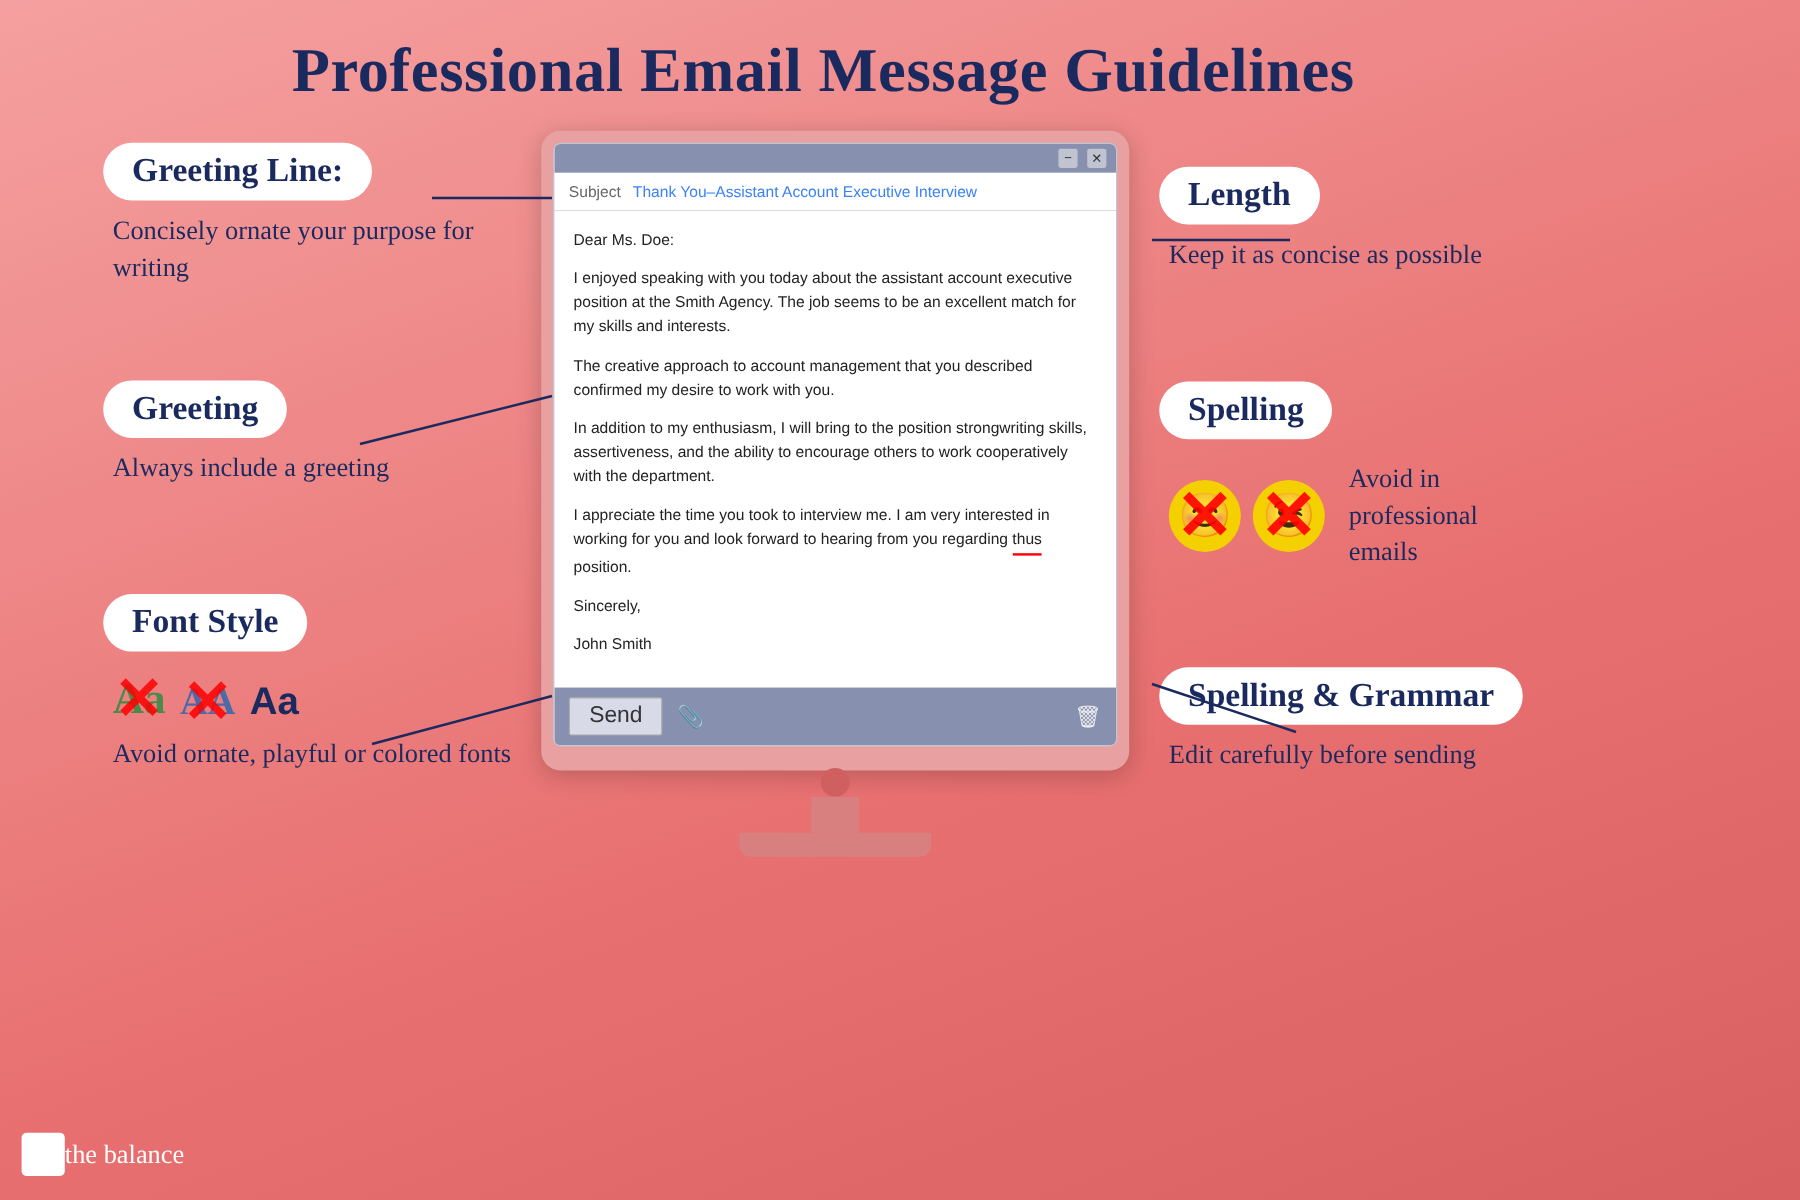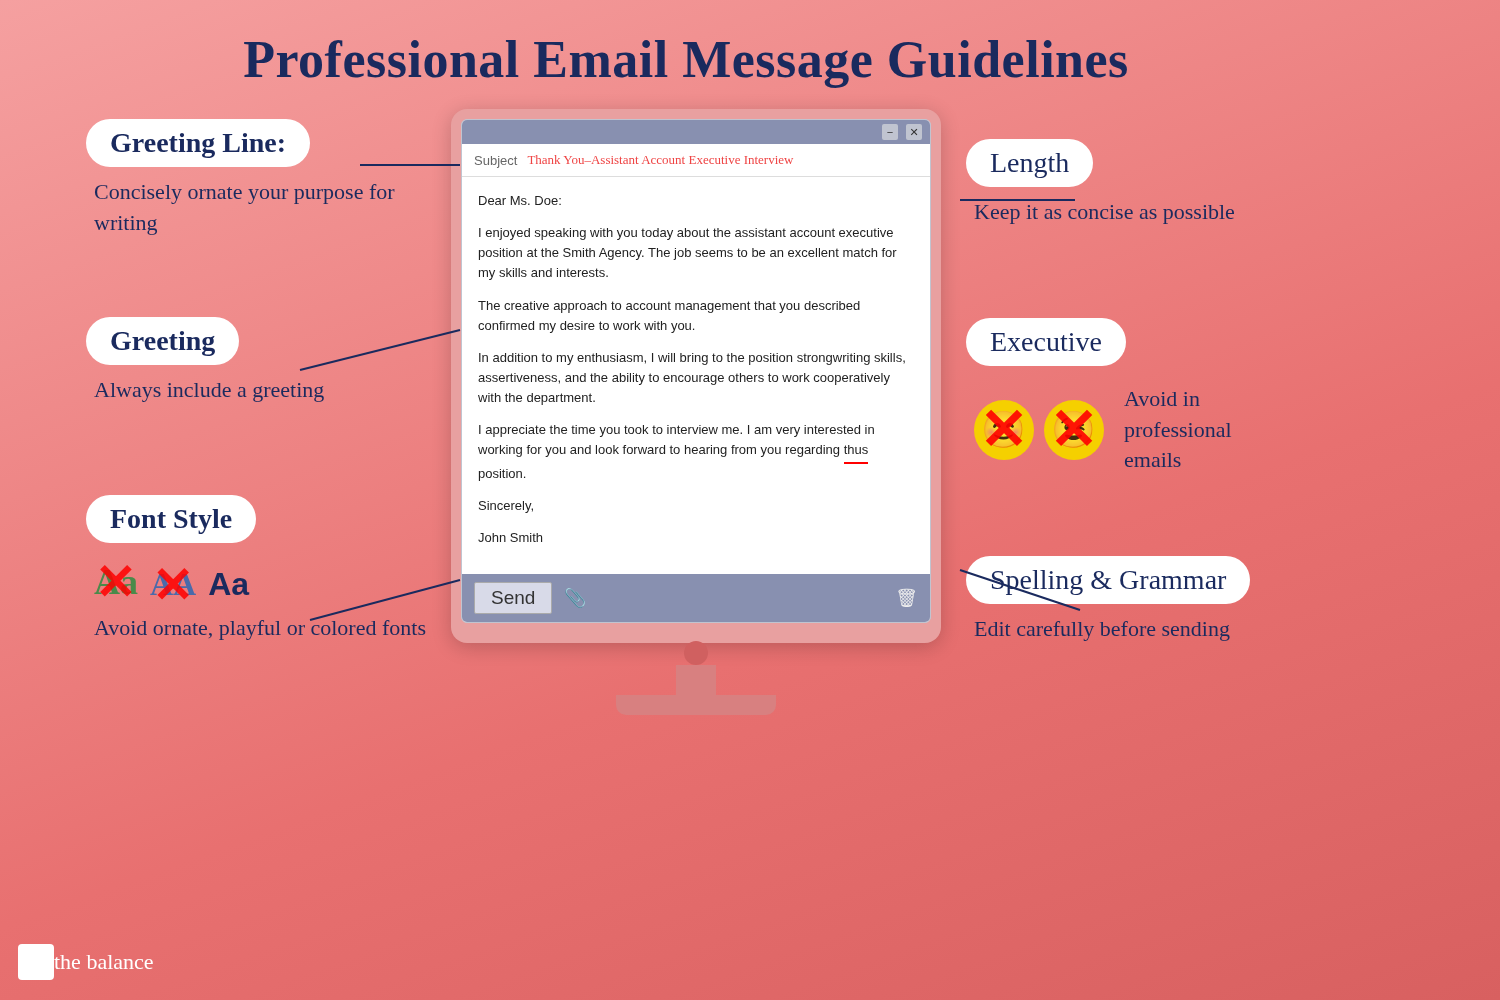--- a/index.html
+++ b/index.html
@@ -189,23 +189,23 @@
       border-bottom: 1px solid #ddd;
     }
 
     .subject-label {
       color: #666;
       font-size: 13px;
       font-family: Arial, sans-serif;
     }
 
     .subject-text {
-      color: #ef4444;
+      color: #3b82f6;
       font-size: 13px;
-      font-family: Liberation Serif, serif;
+      font-family: Liberation Sans, sans-serif;
       font-weight: 500;
     }
 
     .email-body-area {
       background: white;
       padding: 14px 16px;
       min-height: 360px;
       font-size: 13px;
       color: #222;
       font-family: Arial, sans-serif;
@@ -296,21 +296,21 @@
       background: white;
       border-radius: 30px;
       padding: 8px 24px;
       display: inline-block;
       margin-bottom: 10px;
     }
 
     .right-label-text {
       color: #1a2a5e;
       font-size: 28px;
-      font-weight: normal;
+      font-weight: bold;
       font-family: Georgia, serif;
     }
 
     .right-description {
       color: #1a2a5e;
       font-size: 22px;
       line-height: 1.4;
       padding-left: 8px;
     }
 
@@ -500,21 +500,21 @@
 
       <div class="right-item">
         <div class="right-label-box">
           <span class="right-label-text">Length</span>
         </div>
         <div class="right-description">Keep it as concise as possible</div>
       </div>
 
       <div class="right-item" style="margin-top:60px;">
         <div class="right-label-box">
-          <span class="right-label-text">Executive</span>
+          <span class="right-label-text">Spelling</span>
         </div>
         <div class="emoticon-area">
           <div class="emoticon-wrapper">
             <div class="emoticon">😊</div>
             <span class="emoticon-x">✕</span>
           </div>
           <div class="emoticon-wrapper">
             <div class="emoticon">😉</div>
             <span class="emoticon-x">✕</span>
           </div>

